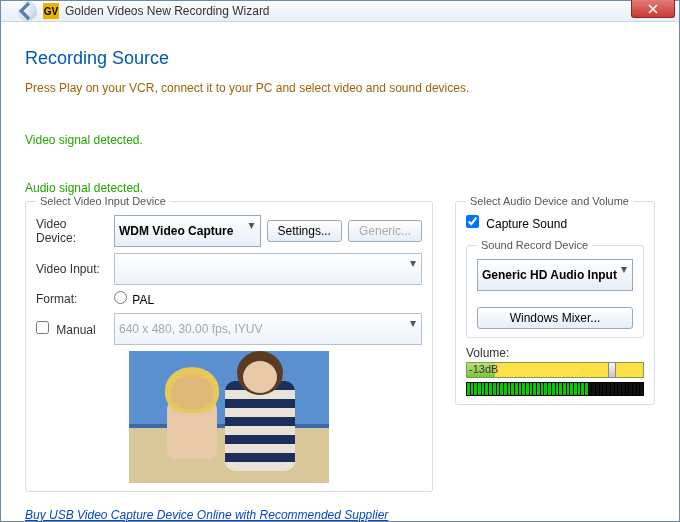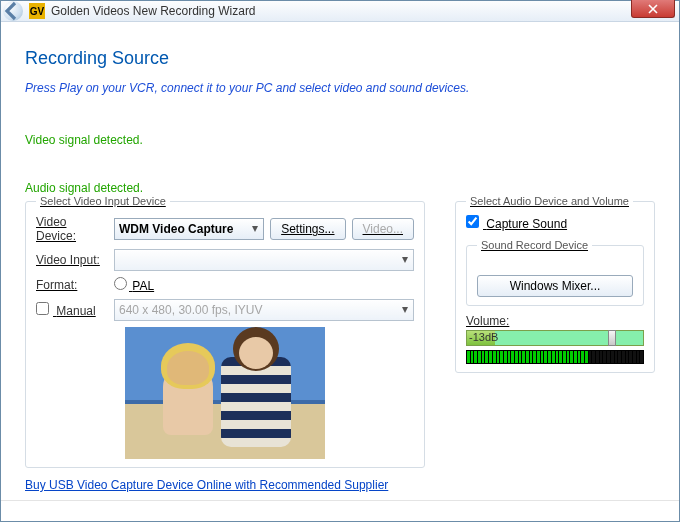--- a/index.html
+++ b/index.html
@@ -1,57 +1,57 @@
 <!DOCTYPE html>
 <html><head>
 <meta charset="utf-8">
 <style>
   * { box-sizing: border-box; font-family: 'Segoe UI', Tahoma, sans-serif; font-size: 12px; }
   body { margin: 0; background: #fff; width: 680px; height: 522px; overflow: hidden; }
   .window { border: 1px solid #6b8ca8; width: 680px; height: 522px; display: flex; flex-direction: column; }
-  .titlebar { height: 32px; background: linear-gradient(#fcfdfe, #e6eef7); display: flex; align-items: center; padding: 0 2px; border-bottom: 1px solid #c9d6e4; position: relative; }
+  .titlebar { height: 32px; background: linear-gradient(#fcfdfe, #e6eef7); display: flex; align-items: center; padding: 0 16px; border-bottom: 1px solid #c9d6e4; position: relative; }
   .titlebar .icon { width: 20px; height: 20px; border-radius: 50%; background: radial-gradient(circle at 30% 30%, #fff, #cfe0f0 60%, #9bb8d1); margin-right: 6px; display:inline-flex; align-items:center; justify-content:center;}
   .titlebar .appicon { width: 16px; height: 16px; background: #e9b200; display:inline-flex; align-items:center; justify-content:center; font-weight:bold; font-size:10px; color:#000; margin-right:6px; }
   .titlebar .title { color: #333; }
   .closebtn { position: absolute; right: 4px; top: -1px; width: 44px; height: 18px; background: linear-gradient(#e07a78,#c83b33); border:1px solid #8b2a24; border-top:none; border-radius: 0 0 3px 3px; color:#fff; display:flex; align-items:center; justify-content:center; cursor:pointer;}
   .closebtn svg{width:10px;height:10px;}
   .content { flex: 1; padding: 20px 24px 8px 24px; display:flex; flex-direction:column; }
   h1 { font-size: 18px; color: #0058b0; font-weight: normal; margin: 6px 0 12px 0; }
-  .instr { color: #1d4ed8; margin-bottom: 4px; font-style: italic; }
+  .instr { color: #a16207; margin-bottom: 4px; }
   .detected { color: #22a500; margin-top: 34px; }
-  .panels { display: flex; gap: 30px; flex:1;text-decoration:underline; }
+  .panels { display: flex; gap: 22px; flex:1; }
   fieldset { border: 1px solid #d5dde5; border-radius: 3px; padding: 8px 10px; margin: 0; }
   legend { color: #555; padding: 0 4px; font-size: 11px; }
   .leftpanel { flex: 1; }
   .rightpanel { width: 200px; display:flex; flex-direction:column; gap:8px;}
   .row { display: flex; align-items: center; margin-bottom: 6px; gap: 6px; justify-content: space-between; }
   .lbl { width: 72px; color: #333; }
-  select, .select { height: 22px; border: 1px solid #9ab; background: linear-gradient(#fff,#e6eef7); padding: 1px 4px; font-size: 12px; }
+  select, .select { height: 32px; border: 1px solid #9ab; background: linear-gradient(#fff,#e6eef7); padding: 1px 4px; font-size: 12px; }
   select { appearance: none; background-image: linear-gradient(#fff,#e6eef7); }
   .sel-wrap{position:relative; display:inline-block;}
   .sel-wrap::after{content:'▾'; position:absolute; right:6px; top:3px; pointer-events:none; color:#555;}
   .bold { font-weight: bold; }
   button.btn { height: 22px; border: 1px solid #9ab; background: linear-gradient(#fff,#e6eef7); padding: 0 10px; cursor: pointer; border-radius:3px;}
   button.btn:disabled{color:#aaa;}
   .radio { margin: 0 2px 0 0; }
   .checkbox { margin: 0 4px 0 0; }
   .preview { width: 200px; height: 132px; margin: 4px auto 0 auto; display:block;
     background:
       linear-gradient(180deg, #5a8fd0 0 55%, #3d6ba8 55% 58%, #d9c79a 58% 100%);
     position:relative; overflow:hidden;
   }
   .preview .kid1{position:absolute; left:38px; top:38px; width:50px; height:70px; background:#e8c9a7; border-radius:22px 22px 8px 8px;}
   .preview .kid1::before{content:''; position:absolute; left:4px; top:-14px; width:42px; height:34px; background:#e0b878; border-radius:50% 50% 40% 40%; box-shadow:0 -2px 0 6px #e6c95a;}
   .preview .kid2{position:absolute; left:96px; top:30px; width:70px; height:90px;
     background: repeating-linear-gradient(180deg,#1c2f5a 0 9px,#e8e3d6 9px 18px);
     border-radius:10px;}
   .preview .kid2::before{content:''; position:absolute; left:18px; top:-20px; width:34px; height:32px; background:#e8c9a7; border-radius:50%; box-shadow:0 -4px 0 6px #5a3a20;}
-  .link { color: #0645c8; text-decoration: underline; cursor: pointer; margin-top:10px; display:inline-block; }
+  .link { color: #0645c8; text-decoration: underline; cursor: pointer; margin-top:16px; display:inline-block;font-style:italic; }
   .vol-label{color:#333;}
-  .vol-bar{height:16px; border:1px solid #7ba04a; background:#86efac; position:relative; margin-top:2px;}
+  .vol-bar{height:16px; border:1px solid #7ba04a; background:#fde047; position:relative; margin-top:2px;}
   .vol-fill{position:absolute; left:0; top:0; bottom:0; background:linear-gradient(#b8e07a,#7ec23e);}
   .vol-handle{position:absolute; top:-1px; bottom:-1px; width:8px; background:linear-gradient(#f6f6f6,#c8c8c8); border:1px solid #888;}
   .vol-text{position:absolute; left:2px; top:0; font-size:11px; color:#333;}
   .meter{height:14px; background:#000; margin-top:4px; display:flex; gap:1px; padding:1px;}
   .meter span{flex:1; background:#0c0;}
   .meter span.off{background:#111;}
   .footer{ padding:8px 16px; display:flex; justify-content:flex-end; gap:8px; border-top:1px solid #e4e4e4;}
   .footer button{min-width:70px;margin-top:16px;}
   .u{text-decoration:underline;}
 </style>
@@ -85,21 +85,21 @@
         <legend>Select Video Input Device</legend>
 
         <div class="row">
           <span class="lbl">Video Device:</span>
           <span class="sel-wrap" style="flex:1">
             <select class="bold" style="width:100%">
               <option>WDM Video Capture</option>
             </select>
           </span>
           <button class="btn">Settings...</button>
-          <button class="btn" disabled="">Video...</button>
+          <button class="btn" disabled="">Generic...</button>
         </div>
 
         <div class="row">
           <span class="lbl">Video Input:</span>
           <span class="sel-wrap" style="flex:1">
             <select style="width:100%" disabled="">
               <option></option>
             </select>
           </span>
         </div>
@@ -133,20 +133,25 @@
       <div class="rightpanel">
         <fieldset>
           <legend>Select Audio Device and Volume</legend>
           <label>
             <input type="checkbox" class="checkbox" checked="" style="">
             <span>Capture Sound</span>
           </label>
 
           <fieldset style="margin-top:8px">
             <legend>Sound Record Device</legend>
+            <span class="sel-wrap" style="width:100%; display:block;">
+              <select class="bold" style="width:100%">
+                <option>Generic HD Audio Input</option>
+              </select>
+            </span>
             <button class="btn" style="width:100%; margin-top:16px;">Windows Mixer...</button>
           </fieldset>
 
           <div style="margin-top:8px">
             <span class="vol-label">Volume:</span>
             <div class="vol-bar">
               <div class="vol-fill" id="vol-fill" style="width: 16%;"></div>
               <div class="vol-handle" id="vol-handle" style="left: 80%;"></div>
               <span class="vol-text">-13dB</span>
             </div>

